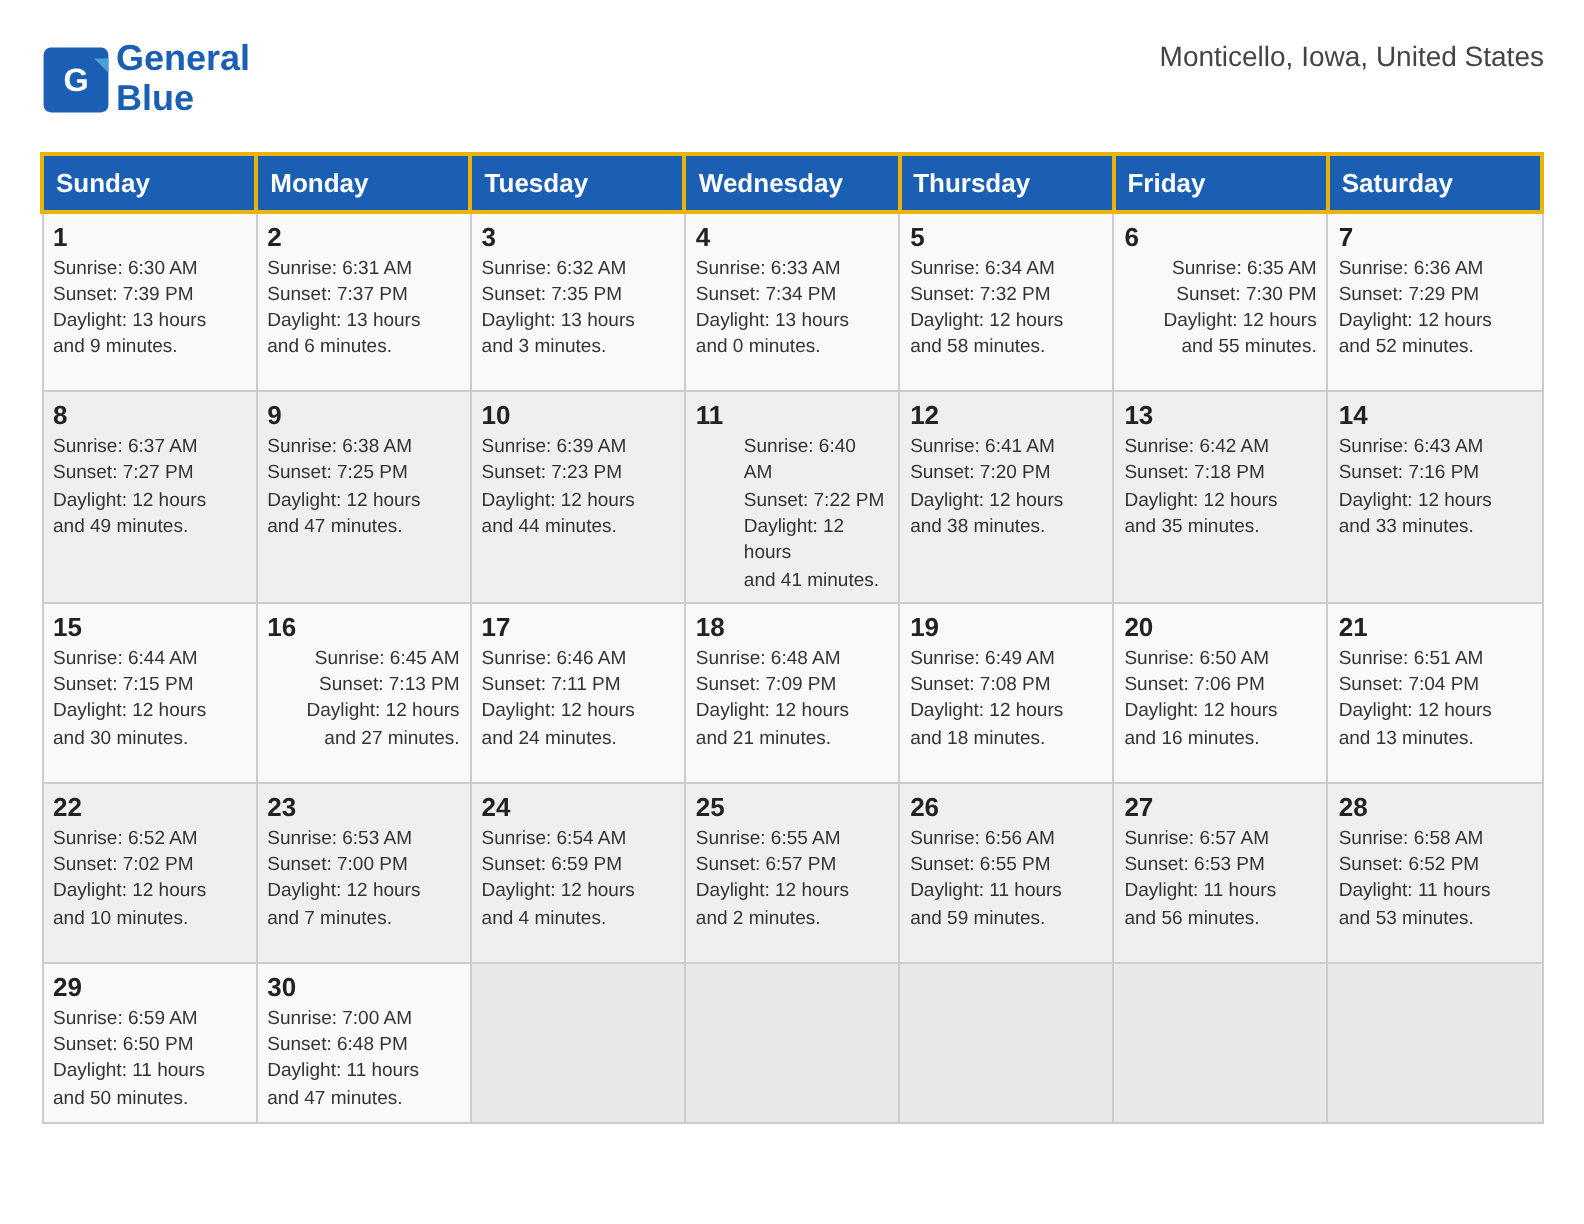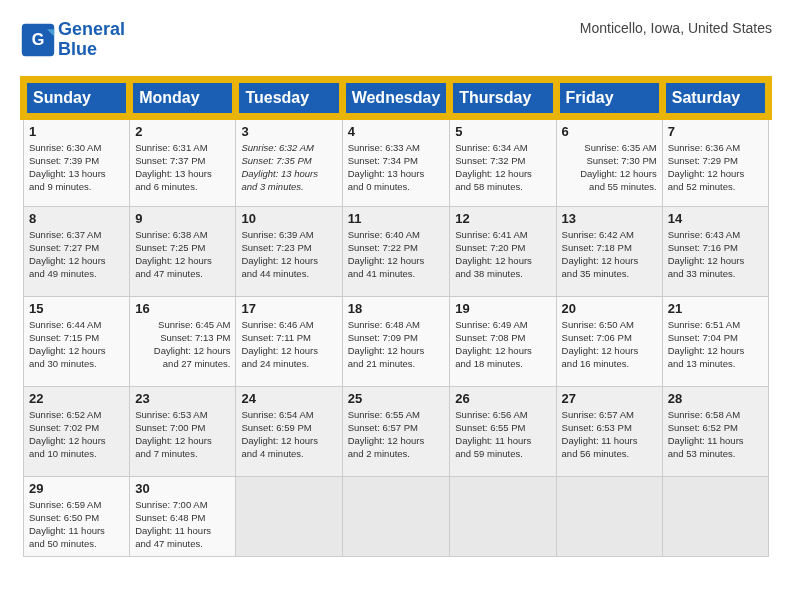--- a/index.html
+++ b/index.html
@@ -46,25 +46,25 @@
       font-size: 14px;
       color: #444;
     }
     table {
       width: 100%;
       border-collapse: collapse;
     }
     thead th {
       background-color: #1a5fb4;
       color: #fff;
-      font-size: 16px;
+      font-size: 13px;
       font-weight: bold;
       padding: 6px 6px;
       text-align: left;
-      border: 7px solid #eab308;
+      border: 2px solid #eab308;
     }
     tbody td {
       border: 1px solid #ccc;
       vertical-align: top;
       padding: 4px 5px;
       font-size: 10px;
       color: #333;
       height: 90px;
       width: 14.28%;
       background: #fff;
@@ -139,21 +139,21 @@
         </td>
         <td>
           <span class="day-num">2</span>
           <div class="cell-info" style="white-space: pre-line;">Sunrise: 6:31 AM
 Sunset: 7:37 PM
 Daylight: 13 hours
 and 6 minutes.</div>
         </td>
         <td>
           <span class="day-num">3</span>
-          <div class="cell-info" style="white-space: pre-line; font-style: italic;">Sunrise: 6:32 AM
+          <div class="cell-info" style="white-space: pre-line;">Sunrise: 6:32 AM
 Sunset: 7:35 PM
 Daylight: 13 hours
 and 3 minutes.</div>
         </td>
         <td>
           <span class="day-num">4</span>
           <div class="cell-info" style="white-space: pre-line;">Sunrise: 6:33 AM
 Sunset: 7:34 PM
 Daylight: 13 hours
 and 0 minutes.</div>
@@ -197,21 +197,21 @@
         </td>
         <td>
           <span class="day-num">10</span>
           <div class="cell-info" style="white-space: pre-line;">Sunrise: 6:39 AM
 Sunset: 7:23 PM
 Daylight: 12 hours
 and 44 minutes.</div>
         </td>
         <td>
           <span class="day-num">11</span>
-          <div class="cell-info" style="white-space: pre-line;">Sunrise: 6:40 AM
+          <div class="cell-info" style="white-space: pre-line; margin-left: 24px;">Sunrise: 6:40 AM
 Sunset: 7:22 PM
 Daylight: 12 hours
 and 41 minutes.</div>
         </td>
         <td>
           <span class="day-num">12</span>
           <div class="cell-info" style="white-space: pre-line;">Sunrise: 6:41 AM
 Sunset: 7:20 PM
 Daylight: 12 hours
 and 38 minutes.</div>

